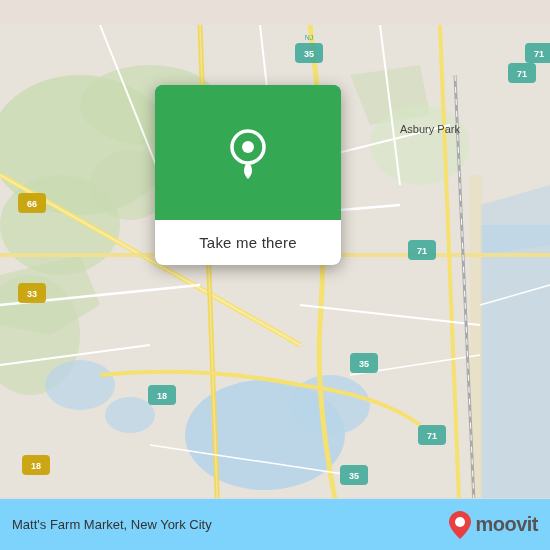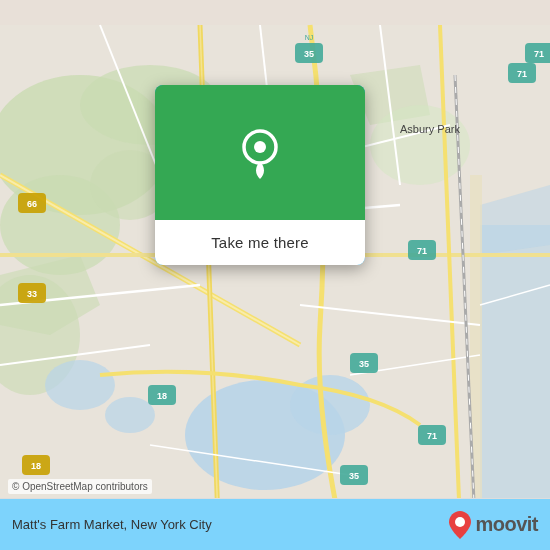--- a/index.html
+++ b/index.html
@@ -25,21 +25,21 @@
       position: absolute;
       top: 0; left: 0;
       width: 100%; height: 100%;
     }
 
     
     .location-card {
       position: absolute;
       top: 85px;
       left: 155px;
-      width: 210px;
+      width: 186px;
       background: #0ea5e9;
       border-radius: 8px;
       box-shadow: 0 4px 16px rgba(0,0,0,0.35);
       overflow: hidden;
       display: flex;
       flex-direction: column;
       align-items: center;
     }
 
     .card-map-section {
@@ -223,21 +223,20 @@
 
       <svg class="pin-icon" viewBox="0 0 52 52">
         <circle cx="26" cy="20" r="16" fill="none" stroke="white" stroke-width="3.5"></circle>
         <circle cx="26" cy="20" r="6" fill="white"></circle>
         <path d="M26 34 Q18 44 26 52 Q34 44 26 34Z" fill="white"></path>
       </svg>
     </div>
     <button class="card-button">Take me there</button>
   </div>
 
-  <div class="copyright-text">© OpenStreetMap contributors</div>
 
   <div class="bottom-bar">
     <span class="bottom-bar-text">Matt's Farm Market, New York City</span>
     <div class="moovit-logo">
 
       <svg class="moovit-pin" viewBox="0 0 22 28">
         <path d="M11 0 C5 0 0 5 0 11 C0 18 11 28 11 28 C11 28 22 18 22 11 C22 5 17 0 11 0Z" fill="#e84040"></path>
         <circle cx="11" cy="11" r="5" fill="white"></circle>
       </svg>
       <span class="moovit-text">moovit</span>

